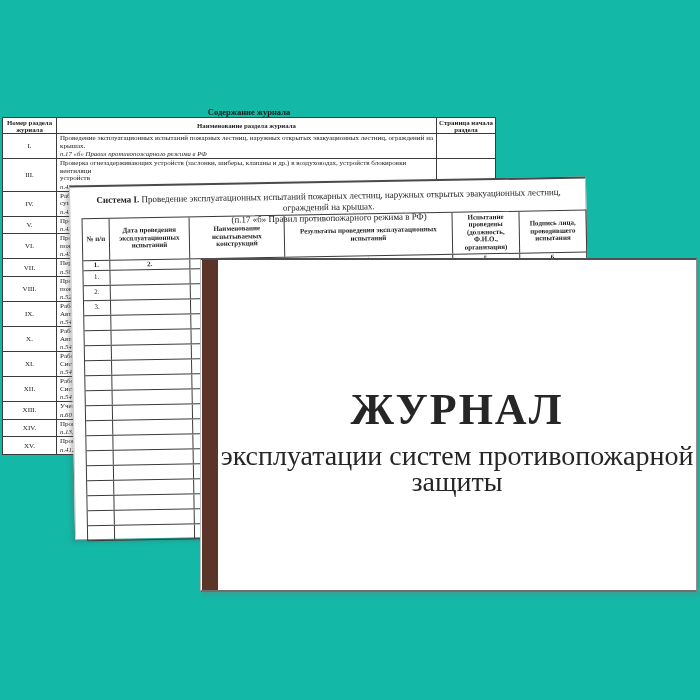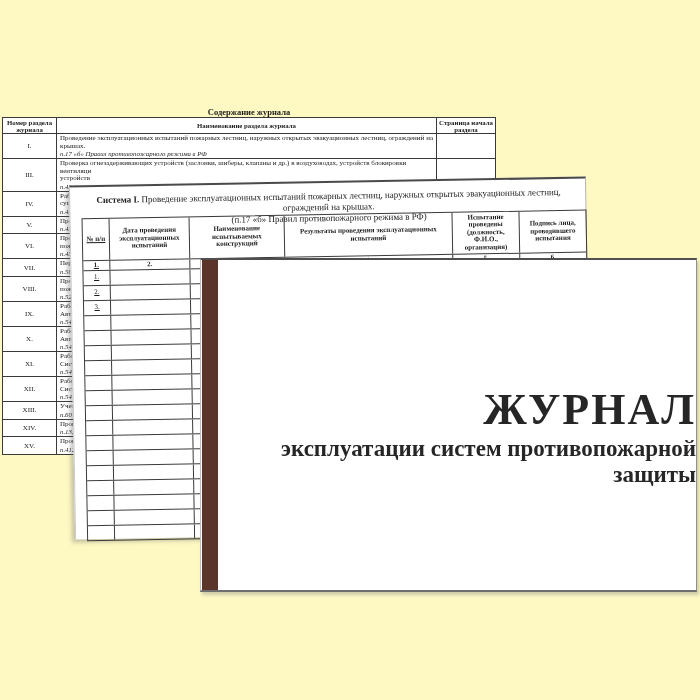--- a/index.html
+++ b/index.html
@@ -1,16 +1,16 @@
 <!DOCTYPE html>
 <html><head>
 <meta charset="utf-8">
 <style>
   html,body{margin:0;padding:0;background:#fff;}
-  #stage{position:relative;width:700px;height:700px;background:#fef9c3;overflow:hidden;
+  #stage{position:relative;width:700px;height:700px;background:#14b8a6;overflow:hidden;
          font-family:"Liberation Serif","DejaVu Serif",serif;color:#1c1c1c;}
 
   
   #contents-page{position:absolute;left:0;top:96;width:500px;}
   .c-title{position:absolute;left:2px;top:107px;width:494px;text-align:center;
            font-size:8.5px;font-weight:bold;}
   #contents-table{position:absolute;left:2px;top:117px;width:494px;
                   border:1px solid #3a3a3a;box-sizing:border-box;background:#fff;}
   .c-header{display:flex;border-bottom:1.4px solid #3a3a3a;}
   .c-header .hc{font-weight:bold;font-size:6.8px;line-height:7.2px;text-align:center;
@@ -34,36 +34,36 @@
                 transform:rotate(-1deg);transform-origin:50% 50%;}
   .s-head{position:absolute;left:8px;right:6px;top:8px;text-align:center;font-size:9px;line-height:11px;}
   .s-head b{font-weight:bold;}
   #section-table{position:absolute;left:11px;top:31px;width:505px;
                  border:1px solid #3a3a3a;box-sizing:border-box;}
   .s-hrow{display:flex;height:41px;border-bottom:1.4px solid #3a3a3a;}
   .s-hrow .sc{font-weight:bold;font-size:7px;line-height:7.6px;text-align:center;
               display:flex;align-items:center;justify-content:center;padding:1px 2px;box-sizing:border-box;}
   .sc{border-right:1px solid #3a3a3a;}
   .sc:last-child{border-right:none;}
-  .w0{width:27px;text-decoration:underline;}.w1{width:80px;}.w2{width:95px;}.w3{width:168px;}.w4{width:67px;}.w5{flex:1;}
+  .w0{width:27px;}.w1{width:80px;}.w2{width:95px;}.w3{width:168px;}.w4{width:67px;}.w5{flex:1;}
   .s-numrow{display:flex;height:9px;border-bottom:1px solid #3a3a3a;}
   .s-numrow .sc{font-size:6.8px;font-weight:bold;text-align:center;line-height:8px;box-sizing:border-box;}
   .s-row{display:flex;height:14px;border-bottom:1px solid #3a3a3a;}
   .s-row:last-child{border-bottom:none;}
   .s-row .sc{font-size:7px;line-height:13px;text-align:center;box-sizing:border-box;}
 
   
   #cover-page{position:absolute;left:200px;top:258px;width:497px;height:334px;background:#fff;
               border-top:2px solid #4f4f4f;border-left:1px solid #bdbdbd;border-right:1.5px solid #8f8f8f;
               border-bottom:2.5px solid #6e6e6e;box-sizing:border-box;
               box-shadow:2px 3px 3px rgba(120,120,120,0.35);}
   #binding-strip{position:absolute;left:1px;top:0;bottom:0;width:16px;}
-  .cover-text{position:absolute;left:17px;right:0;top:128px;text-align:right;}
+  .cover-text{position:absolute;left:17px;right:0;top:128px;text-align:center;}
   .cover-title{font-size:44px;font-weight:bold;line-height:44px;letter-spacing:2px;color:#262626;}
-  .cover-subtitle{font-size:23px;font-weight:bold;line-height:26px;margin-top:4px;color:#262626;}
+  .cover-subtitle{font-size:28px;font-weight:normal;line-height:26px;margin-top:11px;color:#262626;}
 </style>
 </head>
 <body>
 
 <div id="stage">
 
   <div id="contents-page">
     <div class="c-title">Содержание журнала</div>
     <div id="contents-table">
       <div class="c-header">

